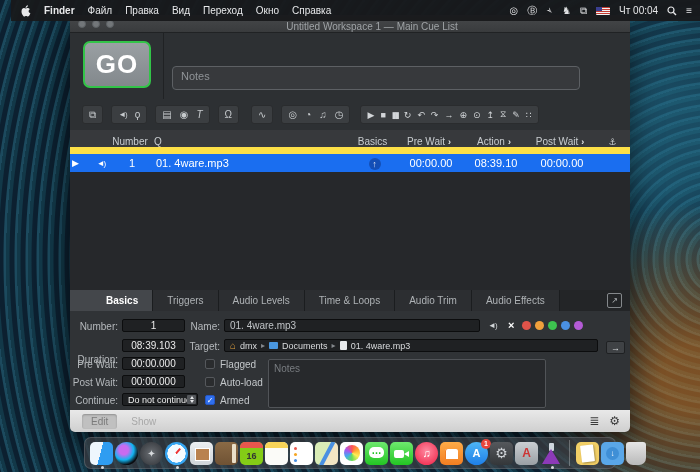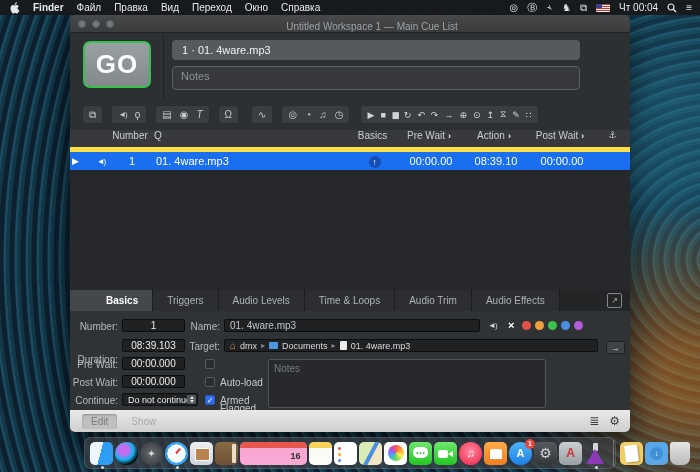--- a/index.html
+++ b/index.html
@@ -8,21 +8,21 @@
     font-family:"Liberation Sans","DejaVu Sans",sans-serif;
     background:
       radial-gradient(circle at 99% 80%, rgba(214,120,30,.55) 0 4%, transparent 22%),
       radial-gradient(circle at 96% 30%, rgba(40,120,150,.5) 0 6%, transparent 25%),
       repeating-radial-gradient(circle at 103% 55%, #1c4a5e 0 2px, #0c2030 3px 7px, #123848 8px 11px),
       radial-gradient(circle at 2% 75%, rgba(40,110,160,.5) 0 8%, transparent 30%),
       repeating-radial-gradient(circle at -4% 35%, #14404e 0 2px, #0a1c26 3px 7px, #0f3240 8px 11px),
       #0b141c;
   }
   
-  .menubar{position:absolute;left:0;top:0;right:0;height:15px;background:rgba(24,25,27,.95);
+  .menubar{position:absolute;left:11px;top:0;right:0;height:21px;background:rgba(24,25,27,.95);
     display:flex;color:#e7e8ea;font-size:10px;z-index:30;}
   .menubar .left{display:flex;align-items:center;gap:13px;padding-left:10px;}
   .menubar .left .app{font-weight:bold;}
   .menubar .right{margin-left:auto;display:flex;align-items:center;gap:9px;padding-right:8px;}
   .micon{font-size:10px;line-height:10px;color:#e2e3e5;}
   .flag{width:14px;height:8px;position:relative;background:repeating-linear-gradient(#c43b31 0 1px,#f2f2f2 1px 2px);border-radius:1px;}
   .flag::after{content:"";position:absolute;left:0;top:0;width:6px;height:4px;background:#3a3f8f;}
   .loc{display:inline-block;transform:rotate(45deg);font-size:8px;}
   
   .window{position:absolute;left:70px;top:15px;width:560px;height:417px;background:#2e3134;
@@ -44,21 +44,21 @@
     border-radius:4px;color:#8f9397;font-size:11px;display:flex;align-items:flex-start;padding:3px 8px;box-sizing:border-box;}
   
   .toolbar{position:absolute;left:0;top:84px;width:560px;height:31px;background:#2d3033;display:flex;align-items:center;padding-left:12px;box-sizing:border-box;}
   .tbtn{height:19px;background:#3b3e41;border:1px solid #2a2c2e;border-radius:3px;color:#c6cacd;
     display:flex;align-items:center;justify-content:center;gap:8px;font-size:10px;padding:0 6px;box-sizing:border-box;}
   .tbtn span{display:inline-block;}
   .tsp{width:8px;flex:none;}
   .ctrl{margin-left:10px;gap:6px;font-size:9px;color:#d3d6d9;}
   
   .table{position:absolute;left:0;top:115px;width:560px;height:160px;background:#26282b;}
-  .thead{display:flex;height:17px;background:#37393c;border-bottom:5px solid #fde047;color:#c9cdd0;font-size:10px;align-items:flex-start;}
+  .thead{display:flex;height:17px;background:#37393c;border-bottom:7px solid #fde047;color:#c9cdd0;font-size:10px;align-items:flex-end;}
   .trow{display:flex;height:18px;background:#1a6ef0;color:#fff;font-size:11px;align-items:center;}
   .c-ph{width:18px;flex:none;text-align:left;}
   .c-spk{width:22px;flex:none;text-align:center;}
   .c-num{width:40px;flex:none;text-align:center;}
   .c-q{width:200px;flex:none;text-align:left;padding-left:4px;box-sizing:border-box;}
   .c-tgt{width:45px;flex:none;text-align:center;}
   .c-pre{width:68px;flex:none;text-align:center;}
   .c-act{width:62px;flex:none;text-align:center;}
   .c-post{width:70px;flex:none;text-align:center;}
   .c-cont{width:35px;flex:none;text-align:center;}
@@ -114,21 +114,21 @@
     font-size:7px;display:flex;align-items:center;justify-content:center;}
   .d-finder{background:linear-gradient(105deg,#eef6fd 0 46%,#2f9df1 46%);}
   .d-siri{border-radius:50%;background:radial-gradient(circle at 38% 35%,#c96bf0 0 22%,#12b4f0 48%,#0b0c10 72%);}
   .d-launchpad{border-radius:50%;background:radial-gradient(#6a6e73,#2e3136);color:#d7dadd;font-size:10px;}
   .d-safari{border-radius:50%;background:radial-gradient(circle,#f4fbff 55%,#37a6f2 57%);}
   .d-safari::after{content:"";position:absolute;left:10px;top:5px;width:2px;height:13px;background:linear-gradient(#e33 50%,#fff 50%);transform:rotate(40deg);}
   .d-mail{background:linear-gradient(#eceff1,#cfd4d8);}
   .d-mail::after{content:"";position:absolute;left:5px;top:6px;width:13px;height:11px;background:#b9824f;border:1px solid #fff;}
   .d-contacts{background:linear-gradient(#8a6a45,#6f5234);}
   .d-contacts::after{content:"";position:absolute;right:2px;top:2px;width:4px;height:19px;background:#e9dfc9;border-radius:1px;}
-  .d-cal{background:#f9a8d4;color:#333;font-size:9px;font-weight:bold;flex-direction:column;padding-left:44px;}
+  .d-cal{background:#84cc16;color:#333;font-size:9px;font-weight:bold;flex-direction:column;}
   .d-cal::before{content:"";position:absolute;top:0;left:0;right:0;height:6px;background:#e8574d;border-radius:5px 5px 0 0;}
   .d-cal b{margin-top:5px;font-size:9px;}
   .d-notes{background:#fbfbf8;}
   .d-notes::before{content:"";position:absolute;top:0;left:0;right:0;height:6px;background:#f7d358;border-radius:5px 5px 0 0;}
   .d-rem{background:#fff;}
   .d-rem::before{content:"";position:absolute;left:4px;top:5px;width:3px;height:3px;border-radius:50%;background:#e8574d;
     box-shadow:0 6px 0 #f5a623,0 12px 0 #4a90e2;}
   .d-maps{background:linear-gradient(120deg,#d9ecb6 0 55%,#f3e6c4 55%);overflow:hidden;}
   .d-maps::after{content:"";position:absolute;left:10px;top:-2px;width:4px;height:28px;background:#4a90e2;transform:rotate(28deg);}
   .d-photos{background:#fff;}
@@ -202,21 +202,20 @@
       <span class="light"></span>
       <span class="light"></span>
     </div>
     <span class="title">Untitled Workspace 1 — Main Cue List</span>
   </div>
 
   <div class="gosec">
     <div class="gocell">
       <div class="go">GO</div>
     </div>
-    <div class="standby">1 · 01. 4ware.mp3</div>
     <div class="wnotes">Notes</div>
   </div>
 
   <div class="toolbar">
     <div class="tbtn">
         <span>⧉</span>
       </div>
     <div class="tsp"></div>
     <div class="tbtn">
       <span style="font-size:8px;letter-spacing:-1px;">◄)</span>
@@ -327,21 +326,21 @@
           <span>01. 4ware.mp3</span>
         </span>
       </span>
       <span class="sendbtn">→</span>
     </div>
 
     <div class="irow" style="top:46px;">
       <span class="ilabel" style="left:2px;top:2px;">Pre Wait:</span>
       <span class="ifield" style="left:52px;top:0;width:63px;">00:00.000</span>
       <span class="chk" style="left:135px;top:2px;"></span>
-      <span class="clabel" style="left:150px;top:2px;margin-top:44px;">Flagged</span>
+      <span class="clabel" style="left:150px;top:2px;">Flagged</span>
     </div>
 
     <div class="irow" style="top:64px;">
       <span class="ilabel" style="left:2px;top:2px;">Post Wait:</span>
       <span class="ifield" style="left:52px;top:0;width:63px;">00:00.000</span>
       <span class="chk" style="left:135px;top:2px;"></span>
       <span class="clabel" style="left:150px;top:2px;">Auto-load</span>
     </div>
 
     <div class="irow" style="top:82px;">

